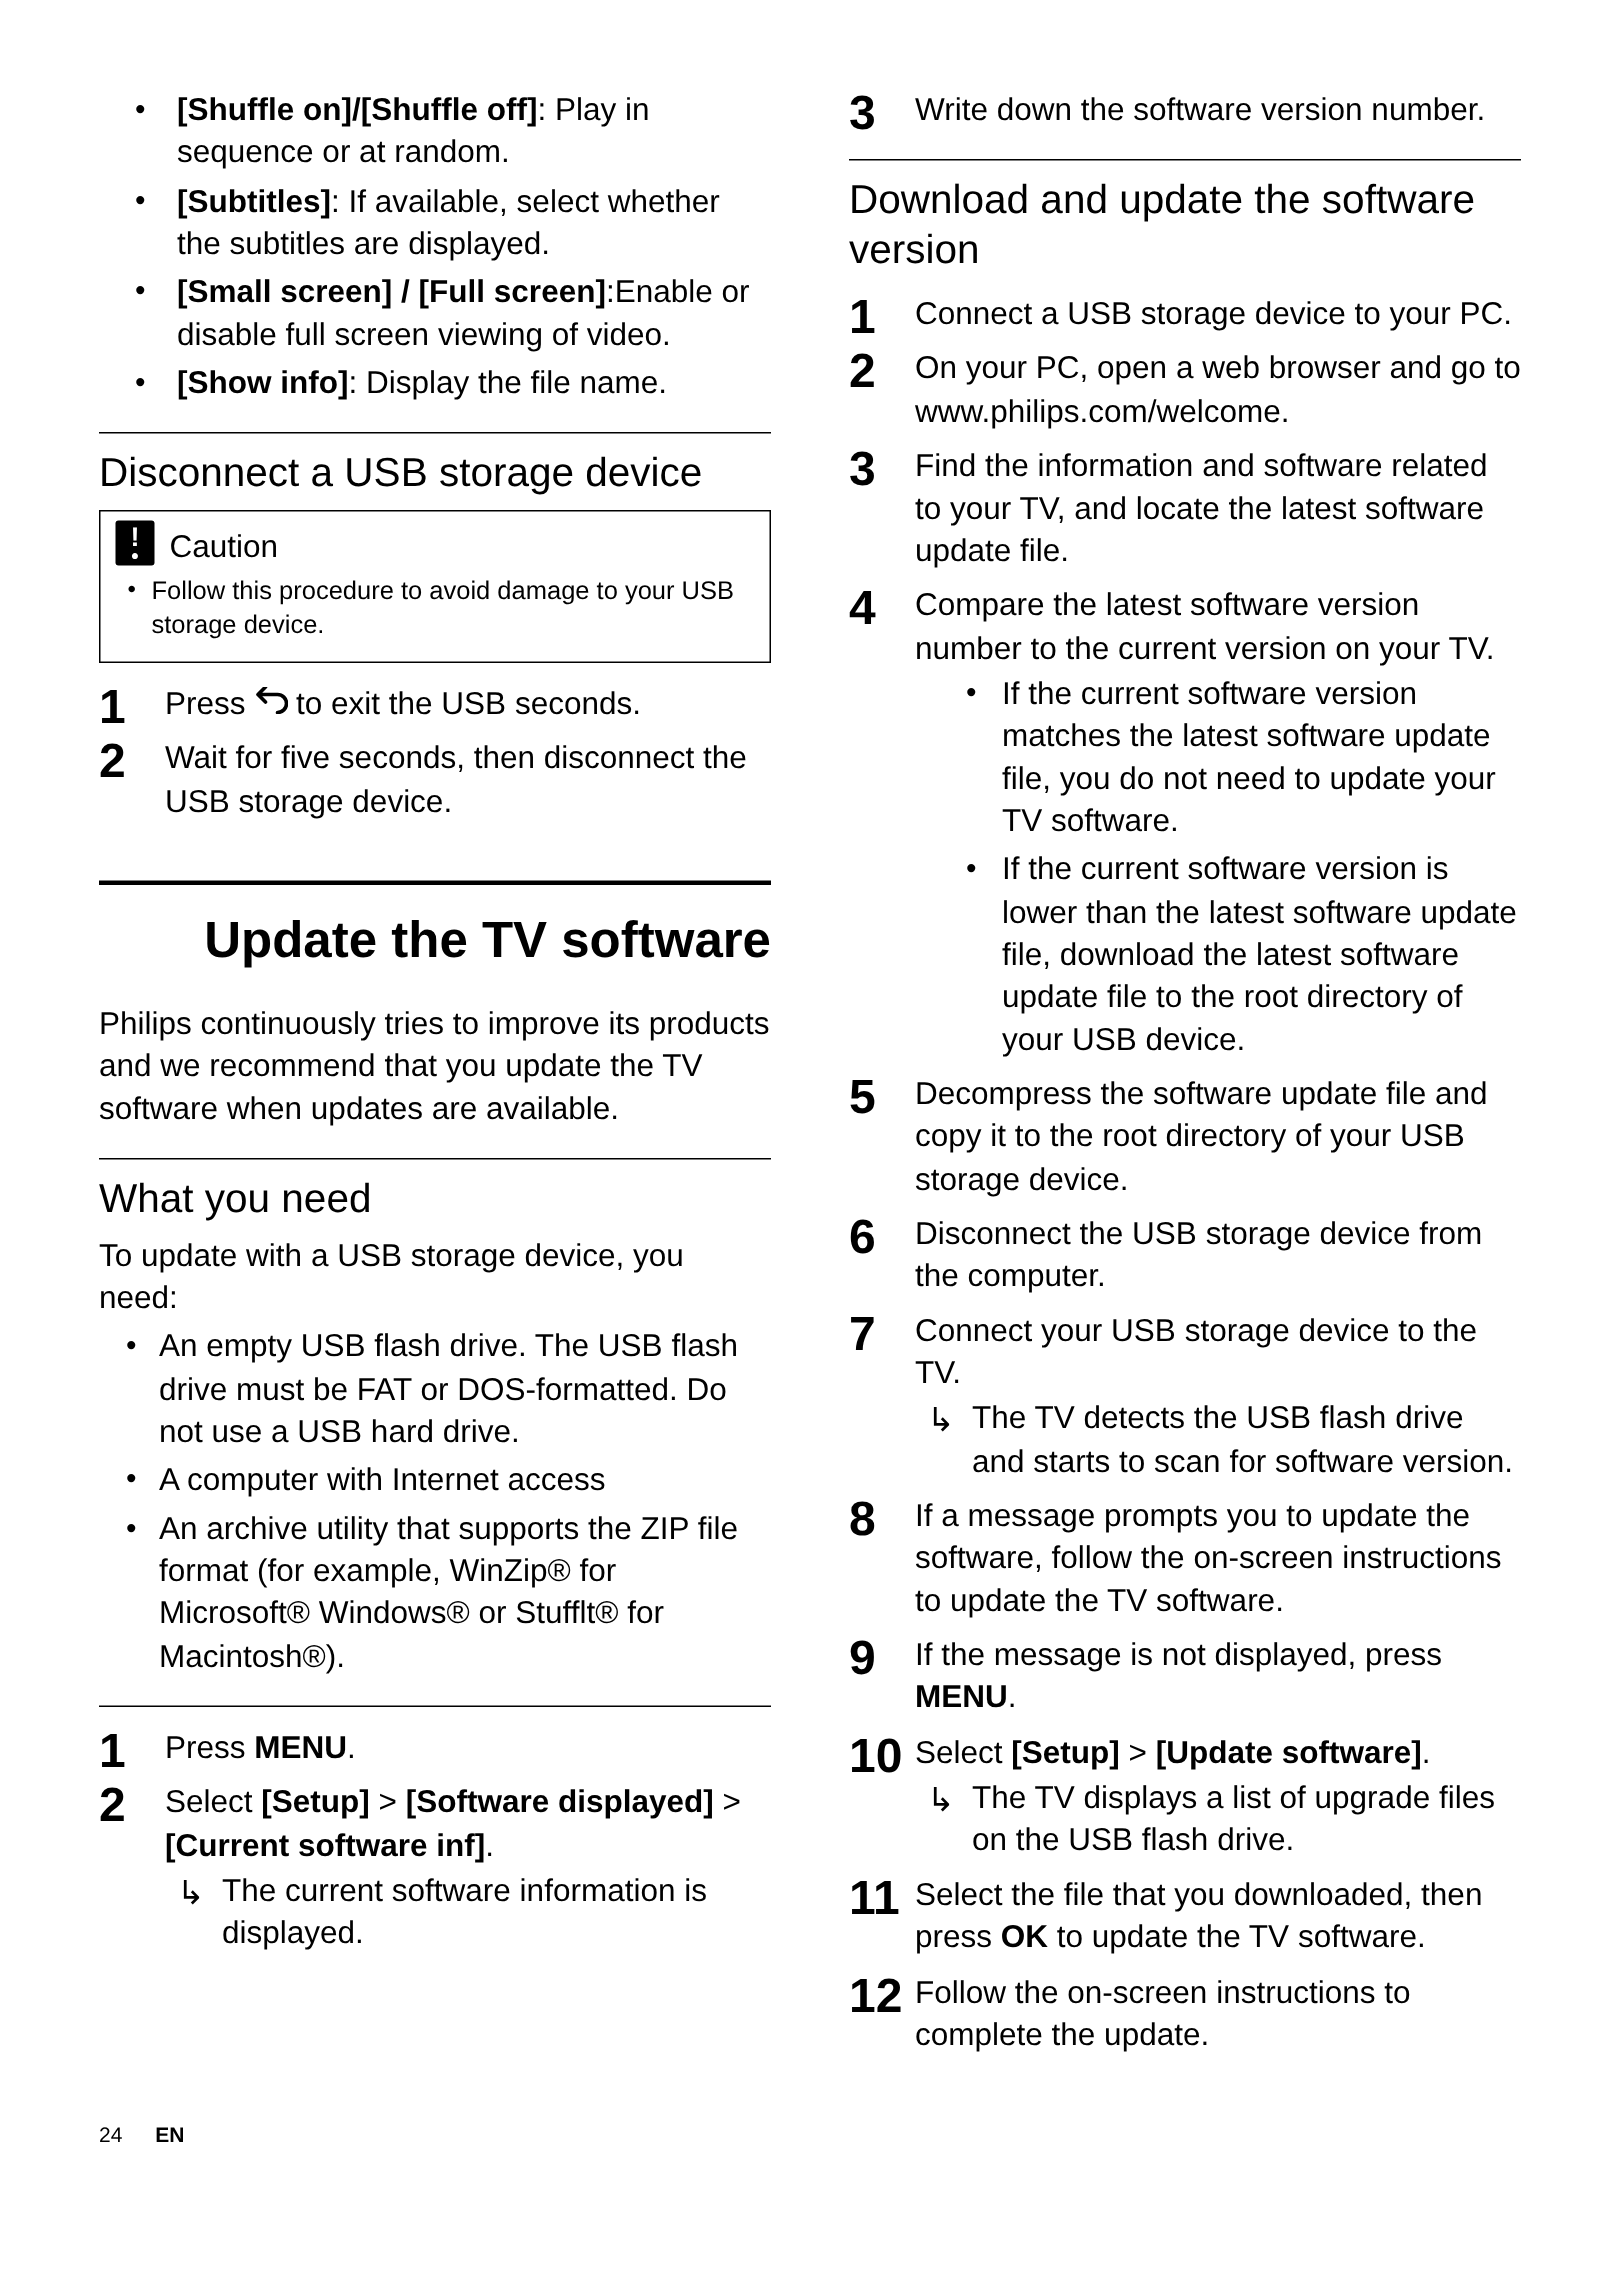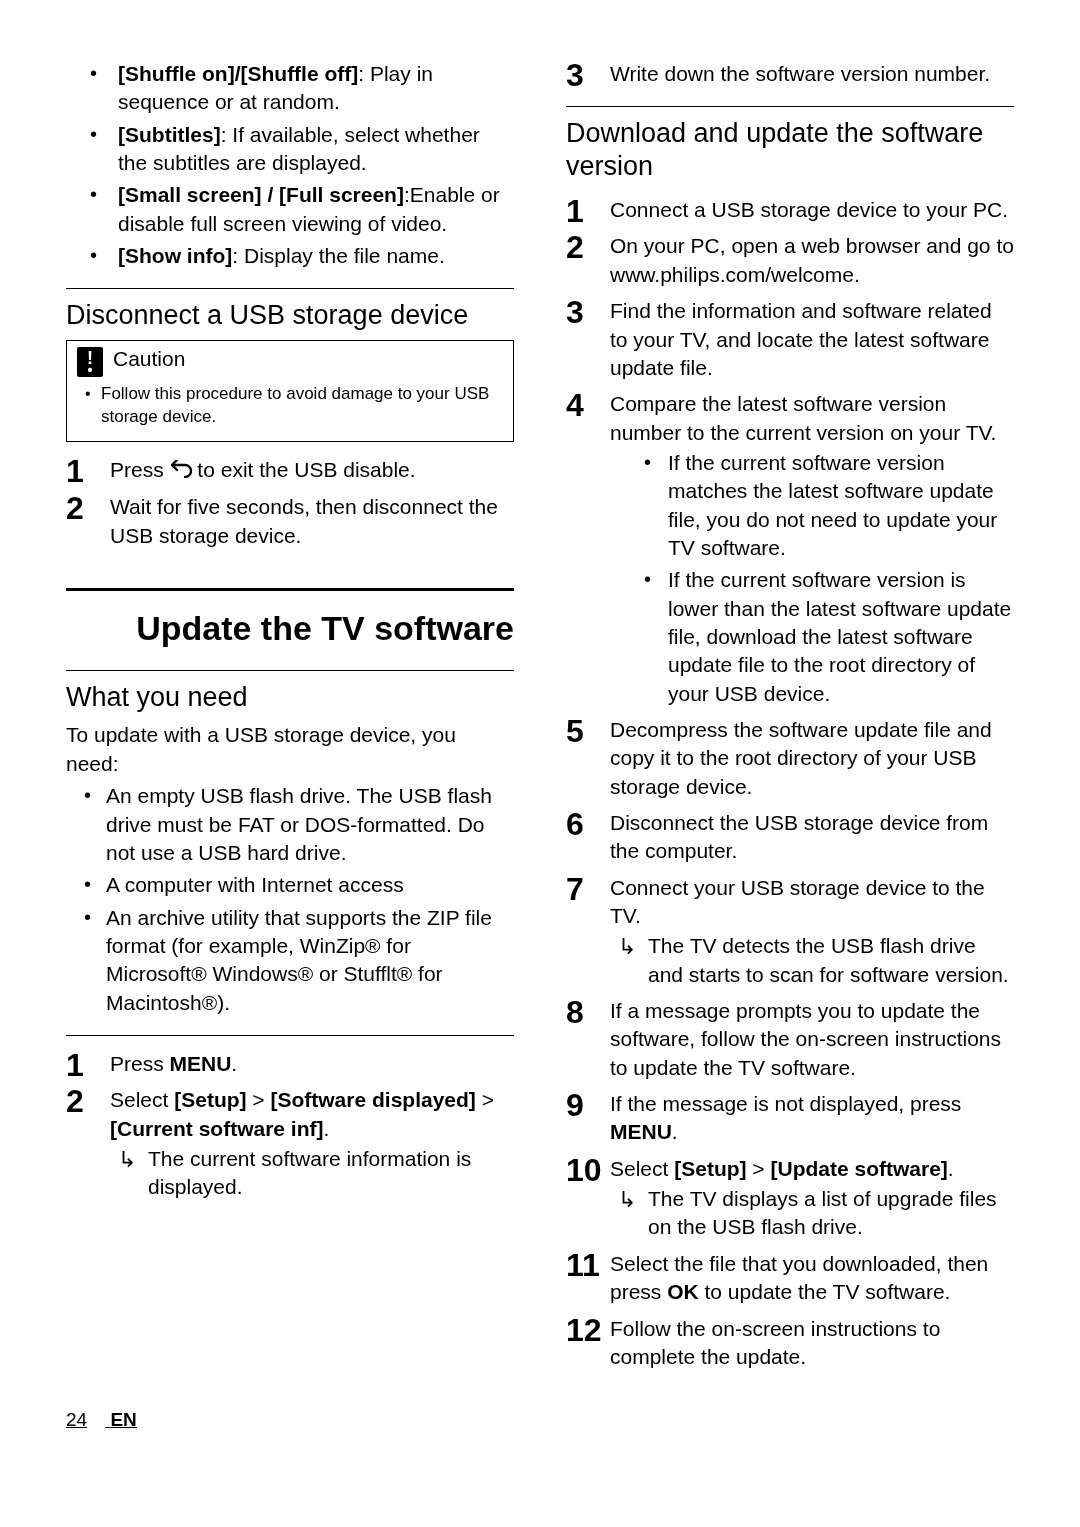--- a/index.html
+++ b/index.html
@@ -74,21 +74,21 @@
     line-height: 1.35;
     margin: 0 0 4px 0;
   }
   .caution-box {
     border: 1px solid #000;
     margin-top: 6px;
     padding: 0;
   }
   .caution-head {
     display: flex;
-    align-items: flex-start;
+    align-items: flex-end;
     padding: 6px 10px 4px 10px;
   }
   .caution-icon {
     width: 26px;
     height: 30px;
     background: #000;
     color: #fff;
     font-weight: 700;
     font-size: 22px;
     display: flex;
@@ -193,22 +193,21 @@
   ul.inner-bullets > li::before {
     content: "•";
     position: absolute;
     left: 34px;
     font-size: 20px;
   }
   .footer {
     position: absolute;
     bottom: 40px;
     left: 66px;
-    font-size: 19px;
-    text-decoration: underline;
+    font-size: 14px;
   }
   .footer .pg { margin-right: 18px; }
   .footer .lang { font-weight: 600; }
 </style>
 </head>
 <body>
 
 <div class="page">
   <div class="columns">
 
@@ -229,27 +228,28 @@
           <span class="caution-icon"></span>
           <span class="caution-title">Caution</span>
         </div>
         <div class="caution-body">Follow this procedure to avoid damage to your USB storage device.</div>
       </div>
 
       <ol class="numlist">
         <li>
           <span>Press </span><span class="back-icon"><svg width="22" height="18" viewBox="0 0 22 18">
                 <path d="M6 2 L1 7 L6 12 M2 7 H14 A6 6 0 0 1 14 19" fill="none" stroke="#000" stroke-width="2.4" stroke-linecap="round" stroke-linejoin="round" transform="translate(1,-2)"></path>
-              </svg></span><span> to exit the USB disable.</span>
+              </svg></span><span> to exit the USB seconds.</span>
         </li>
         <li>Wait for five seconds, then disconnect the USB storage device.</li>
       </ol>
 
       <hr class="thick">
       <h2 class="section-h">Update the TV software</h2>
+      <p class="body-p">Philips continuously tries to improve its products and we recommend that you update the TV software when updates are available.</p>
 
       <hr class="thin">
       <h3 class="sub-h">What you need</h3>
       <p class="body-p">To update with a USB storage device, you need:</p>
       <ul class="dash">
         <li>An empty USB flash drive. The USB flash drive must be FAT or DOS-formatted. Do not use a USB hard drive.</li>
         <li>A computer with Internet access</li>
         <li>An archive utility that supports the ZIP file format (for example, WinZip® for Microsoft® Windows® or Stufflt® for Macintosh®).</li>
       </ul>
 

